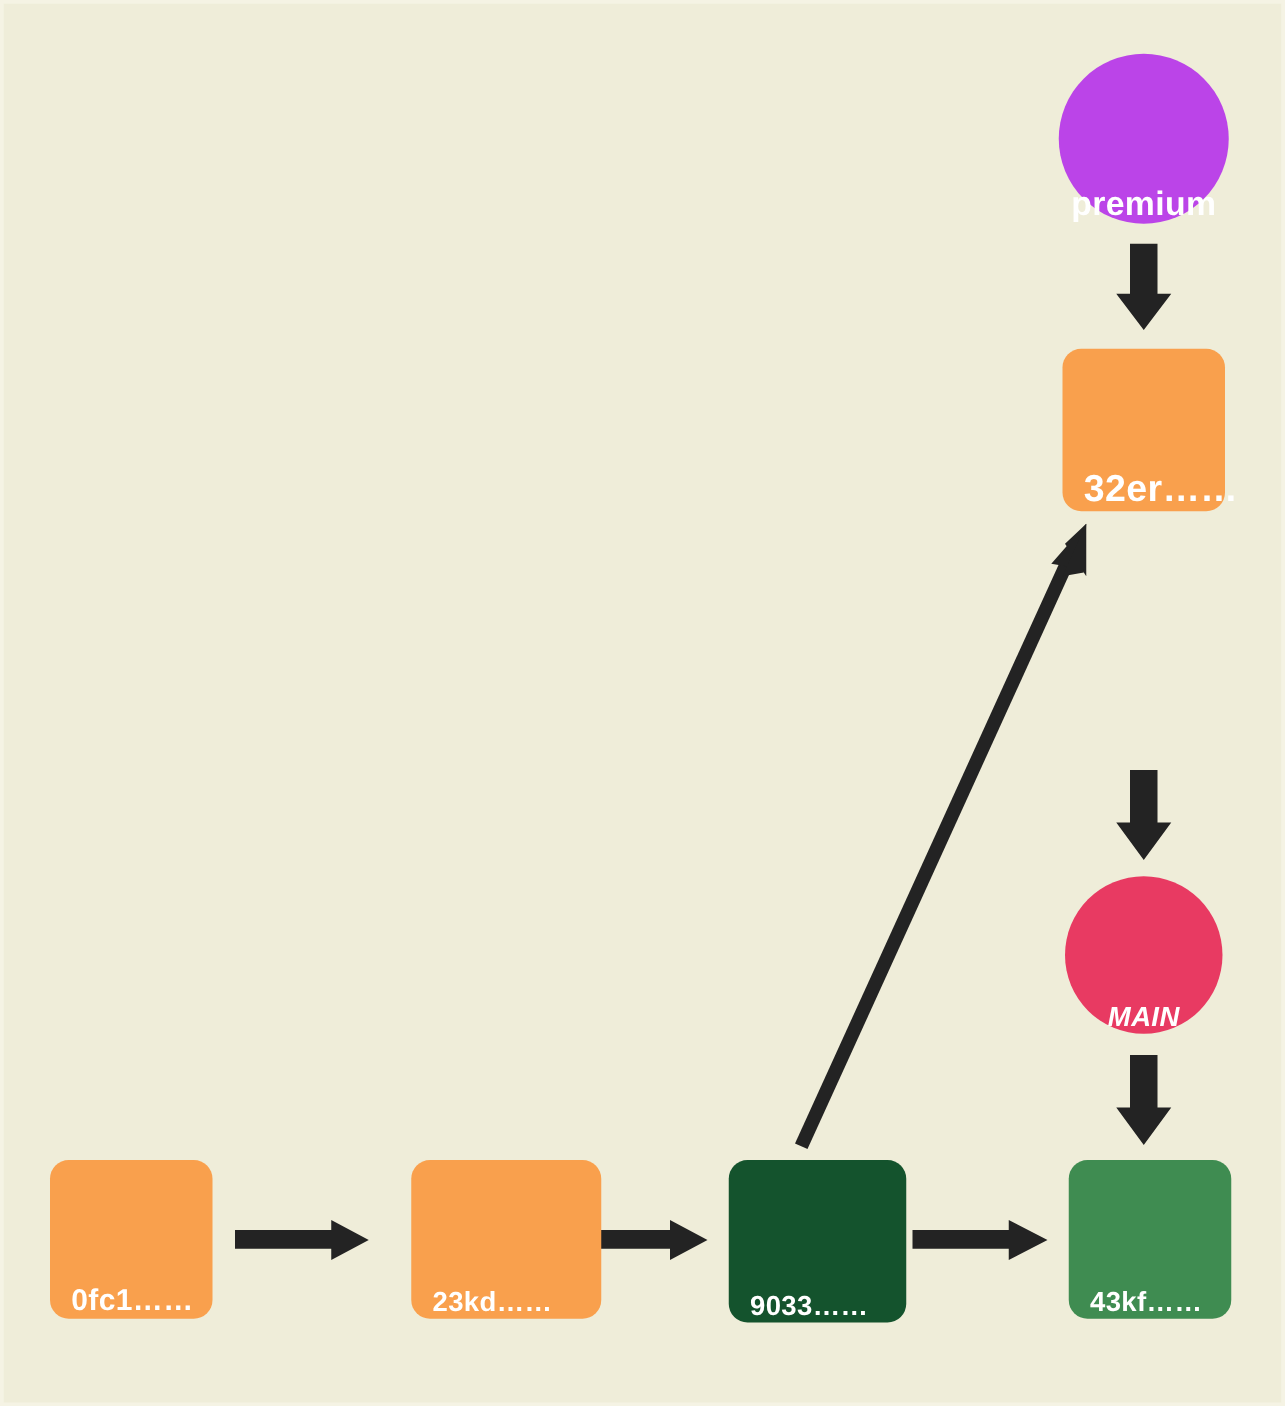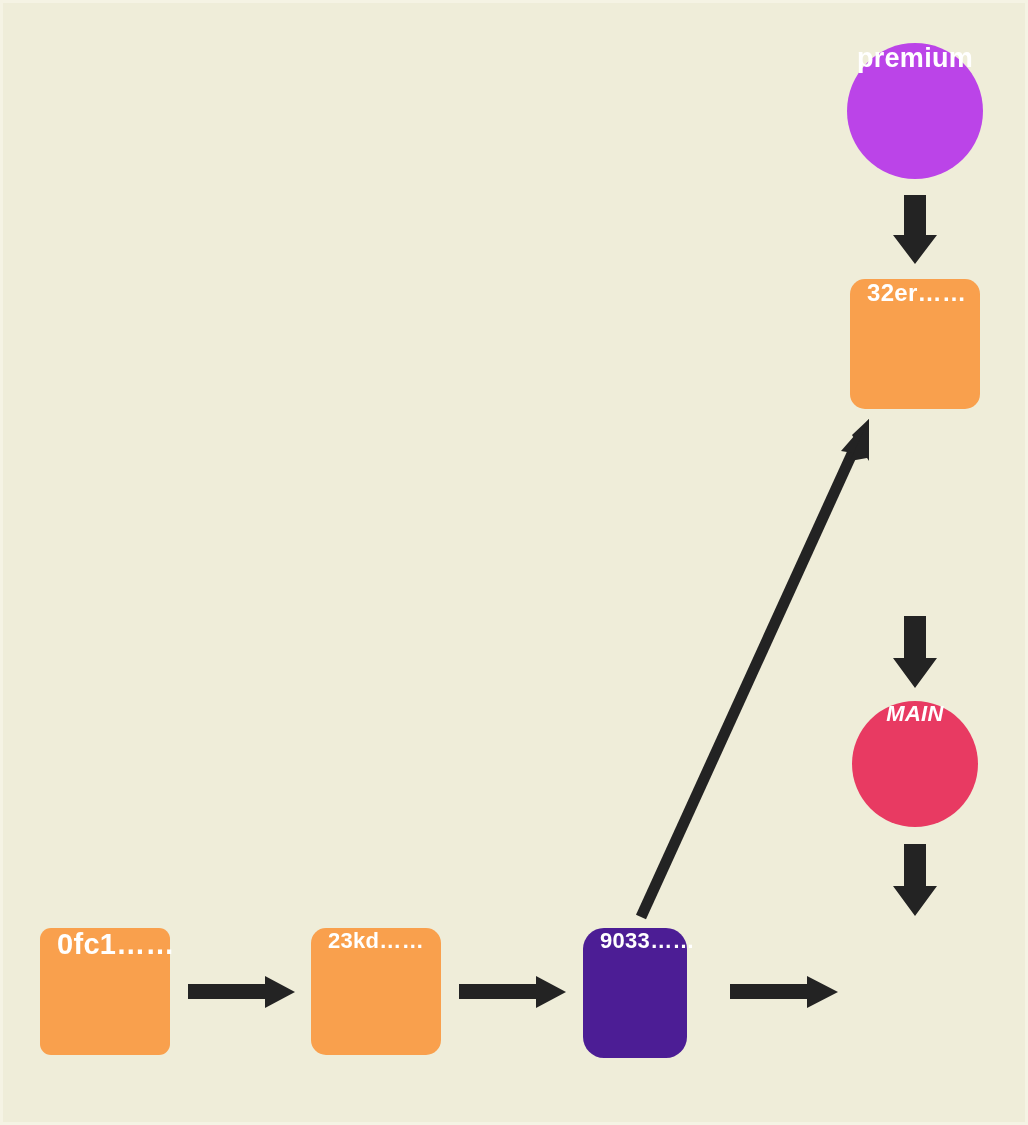--- a/index.html
+++ b/index.html
@@ -18,21 +18,21 @@
     position: relative;
     width: 1028px;
     height: 1125px;
     background: #efedd9;
     box-sizing: border-box;
     border: 3px solid #f5f3e4;
   }
   .node {
     position: absolute;
     display: flex;
-    align-items: flex-start;
+    align-items: flex-end;
     box-sizing: border-box;
     color: #ffffff;
     font-weight: bold;
     letter-spacing: 0.3px;
     user-select: none;
   }
   .commit {
     border-radius: 15px;
     justify-content: flex-start;
     padding-left: 17px;
@@ -84,34 +84,37 @@
     </g>
 
     <g>
       <line x1="638" y1="914" x2="853" y2="442" stroke="#232323" stroke-width="11" stroke-linecap="butt"></line>
       <path d="M 866,416 L 866,458 L 849,432 Z" fill="#232323"></path>
       <path d="M 866,416 L 838,448 L 856,451 Z" fill="#232323"></path>
       <path d="M 866,416 L 847,458 L 864,455 Z" fill="#232323"></path>
     </g>
   </svg>
 
-  <div class="node commit" style="left:37px; top:925px; width:130px; height:127px; background:#f9a04d; font-size:29px;border-radius:11px;">
+  <div class="node commit" style="left:37px; top:925px; width:130px; height:127px; background:#f9a04d; font-size:24px;">
     <span>0fc1……</span>
   </div>
 
-  <div class="node commit" style="left:308px; top:925px; width:130px; height:127px; background:#f9a04d; font-size:22px;">
+  <div class="node commit" style="left:326px; top:925px; width:152px; height:127px; background:#f9a04d; font-size:22px;">
     <span>23kd……</span>
   </div>
 
-  <div class="node commit" style="left:580px; top:925px; width:104px; height:130px; background:#4c1d95; font-size:22px;border-radius:21px;">
+  <div class="node commit" style="left:580px; top:925px; width:142px; height:130px; background:#14532d; font-size:22px;">
     <span>9033……</span>
   </div>
 
+  <div class="node commit" style="left:852px; top:925px; width:130px; height:127px; background:#3f8c51; font-size:22px;">
+    <span>43kf……</span>
+  </div>
 
-  <div class="node commit" style="left:847px; top:276px; width:130px; height:130px; background:#f9a04d; font-size:24px;">
+  <div class="node commit" style="left:847px; top:276px; width:130px; height:130px; background:#f9a04d; font-size:30px;">
     <span>32er……</span>
   </div>
 
   <div class="node ref" style="left:844px; top:40px; width:136px; height:136px; background:#bb44e8; font-size:27px;">
     <span>premium</span>
   </div>
 
 
   <div class="node ref" style="left:849px; top:698px; width:126px; height:126px; background:#e83a62; font-size:22px;font-style:italic;">
     <span>MAIN</span>

